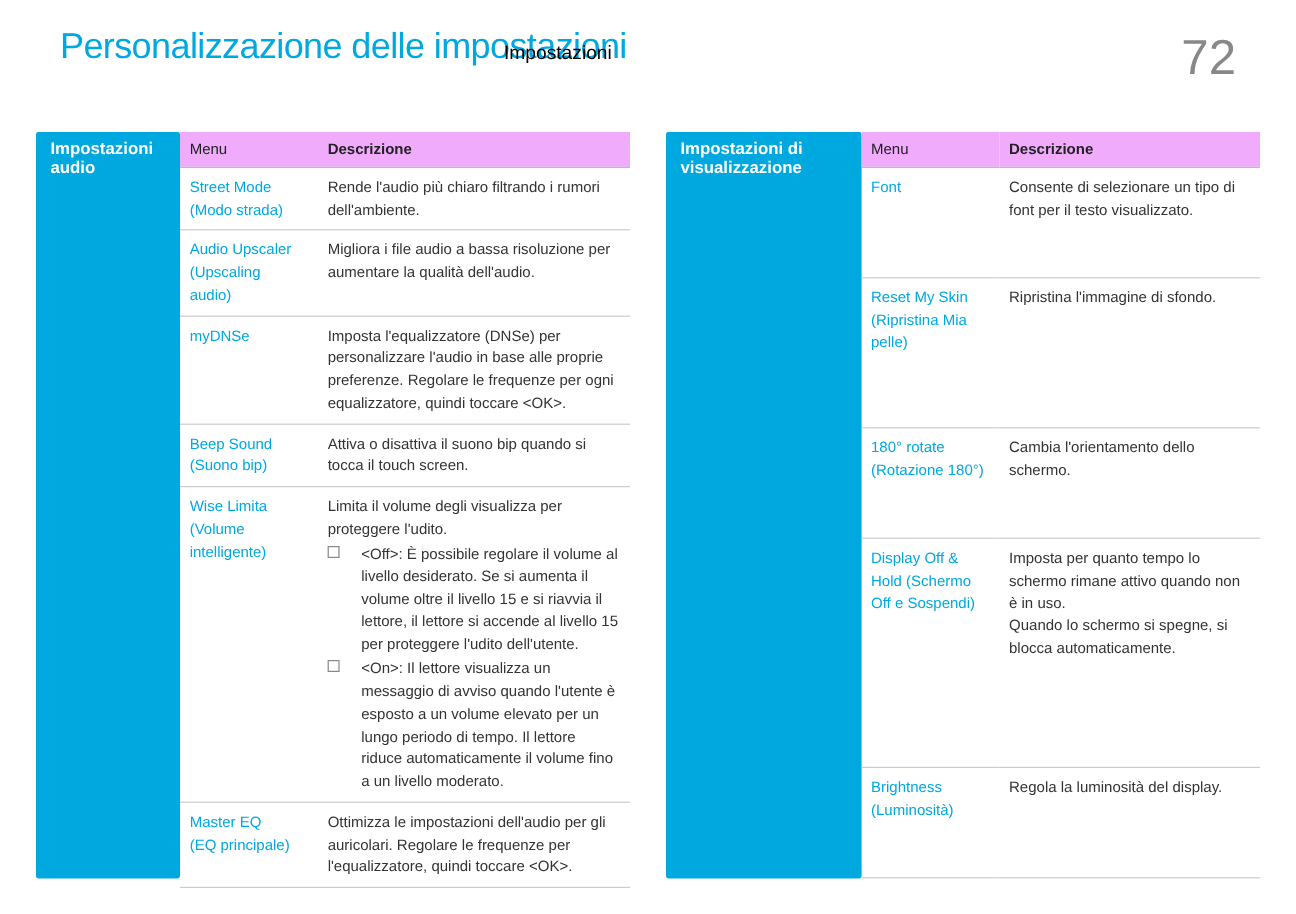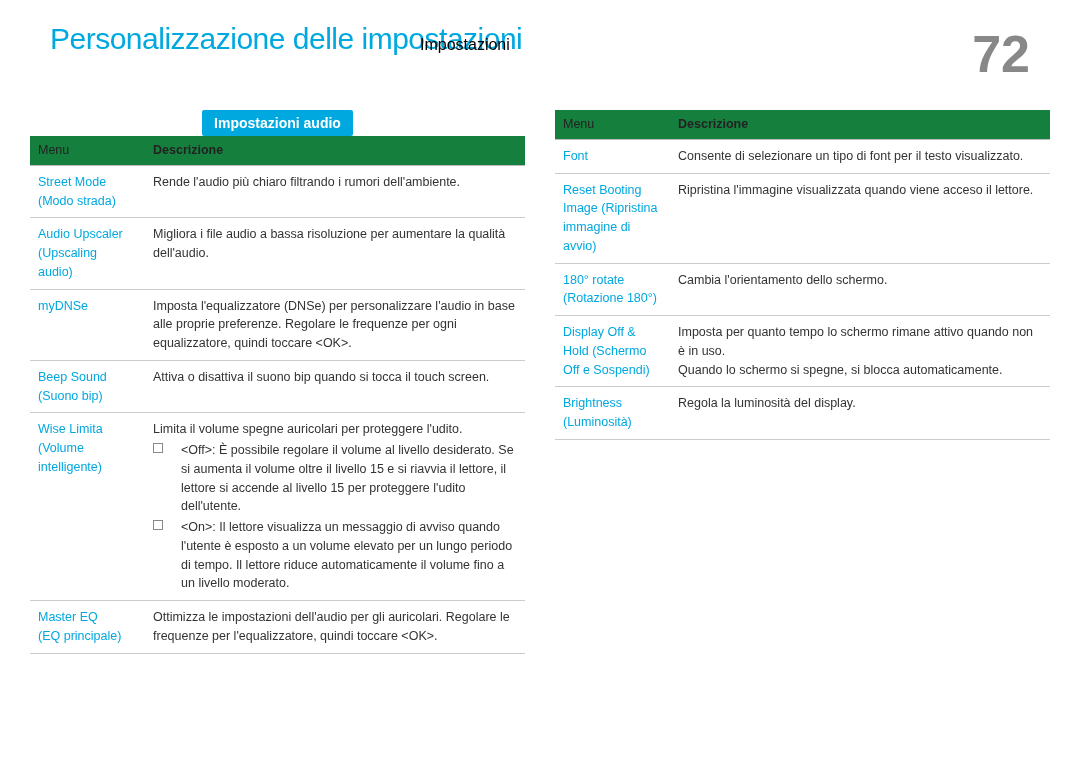--- a/index.html
+++ b/index.html
@@ -11,23 +11,23 @@
       font-size: 13px;
       color: #222;
       overflow: hidden;
       position: relative;
     }
 
     .page-number {
       position: absolute;
       top: 28px;
       right: 50px;
-      font-size: 52px;
+      font-size: 41px;
       color: #888;
-      font-weight: 700;
+      font-weight: 400;
       line-height: 1;
     }
 
     .main-title {
       position: absolute;
       top: 22px;
       left: 50px;
       font-size: 30px;
       color: #00a8e0;
       font-weight: 300;
@@ -50,42 +50,41 @@
       left: 30px;
       right: 30px;
       bottom: 30px;
       display: flex;
       gap: 30px;
     }
 
     .panel {
       flex: 1;
       display: flex;
-      flex-direction: column;
-      align-items: center;
+      flex-direction: row;
     }
 
     .panel-header {
       background: #00a8e0;
       color: #fff;
       padding: 5px 12px;
       font-size: 14px;
       font-weight: bold;
       margin-bottom: 0;
       border-radius: 2px;
     }
 
     table {
       width: 100%;
       border-collapse: collapse;
       font-size: 12.5px;
     }
 
     table thead tr {
-      background: #15803d;
+      background: #f0abfc;
     }
 
     table thead th {
       text-align: left;
       padding: 5px 8px;
       font-weight: bold;
       font-size: 13px;
       border-bottom: 1px solid #bbb;
     }
 
@@ -167,59 +166,59 @@
           <tr>
             <td class="menu-col" style="white-space: pre-line;">Beep Sound
 (Suono bip)</td>
             <td class="desc-col">Attiva o disattiva il suono bip quando si tocca il touch screen.</td>
           </tr>
           <tr>
             <td class="menu-col" style="white-space: pre-line;">Wise Limita
 (Volume
 intelligente)</td>
             <td class="desc-col">
-              <div>Limita il volume spegne auricolari per proteggere l'udito.</div>
+              <div>Limita il volume degli visualizza per proteggere l'udito.</div>
               <div class="checkbox-text">
                 <span class="checkbox-box"></span>
                 <span>&lt;Off&gt;: È possibile regolare il volume al livello desiderato. Se si aumenta il volume oltre il livello 15 e si riavvia il lettore, il lettore si accende al livello 15 per proteggere l'udito dell'utente.</span>
               </div>
               <div class="checkbox-text">
                 <span class="checkbox-box"></span>
                 <span>&lt;On&gt;: Il lettore visualizza un messaggio di avviso quando l'utente è esposto a un volume elevato per un lungo periodo di tempo. Il lettore riduce automaticamente il volume fino a un livello moderato.</span>
               </div>
             </td>
           </tr>
           <tr>
             <td class="menu-col" style="white-space: pre-line;">Master EQ
 (EQ principale)</td>
             <td class="desc-col">Ottimizza le impostazioni dell'audio per gli auricolari. Regolare le frequenze per l'equalizzatore, quindi toccare &lt;OK&gt;.</td>
           </tr>
         </tbody>
     </table>
   </div>
 
   <div class="panel">
+    <div class="panel-header">Impostazioni di visualizzazione</div>
     <table>
       <thead>
         <tr>
           <th class="menu-col" style="color:#222;">Menu</th>
           <th class="desc-col" style="color:#222;">Descrizione</th>
         </tr>
       </thead>
       <tbody id="display-tbody">
       <tr>
             <td class="menu-col" style="white-space: pre-line;">Font</td>
             <td class="desc-col" style="white-space: pre-line;">Consente di selezionare un tipo di font per il testo visualizzato.</td>
           </tr>
           <tr>
-            <td class="menu-col" style="white-space: pre-line;">Reset Booting
-Image (Ripristina
-immagine di
-avvio)</td>
-            <td class="desc-col" style="white-space: pre-line;">Ripristina l'immagine visualizzata quando viene acceso il lettore.</td>
+            <td class="menu-col" style="white-space: pre-line;">Reset My Skin
+(Ripristina Mia
+pelle)</td>
+            <td class="desc-col" style="white-space: pre-line;">Ripristina l'immagine di sfondo.</td>
           </tr>
           <tr>
             <td class="menu-col" style="white-space: pre-line;">180° rotate
 (Rotazione 180°)</td>
             <td class="desc-col" style="white-space: pre-line;">Cambia l'orientamento dello schermo.</td>
           </tr>
           <tr>
             <td class="menu-col" style="white-space: pre-line;">Display Off &amp;
 Hold (Schermo
 Off e Sospendi)</td>

